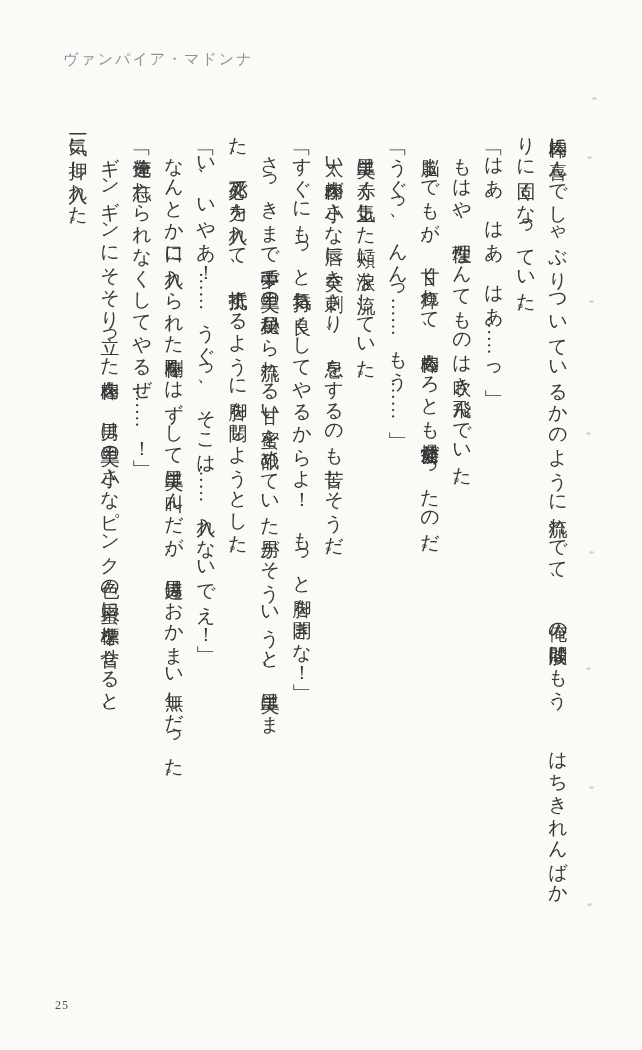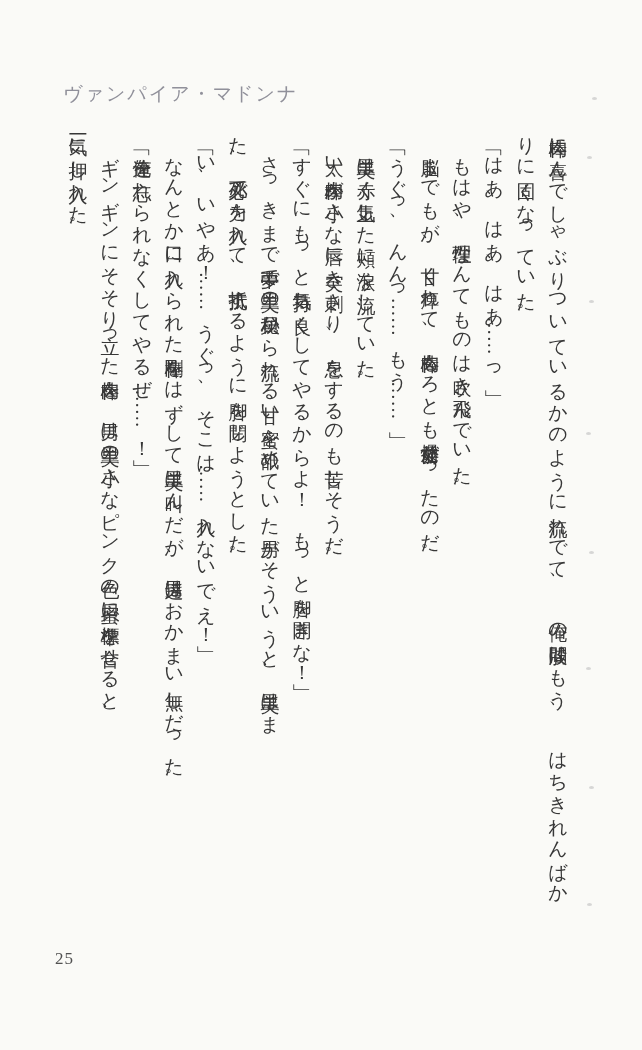--- a/index.html
+++ b/index.html
@@ -15,25 +15,24 @@
     font-family: "Liberation Serif", "DejaVu Serif", serif;
   }
   .book-page {
     position: absolute;
     inset: 0;
   }
   .running-header {
     position: absolute;
     left: 63px;
     top: 50px;
-    font-size: 19px;
+    font-size: 15px;
     letter-spacing: 2px;
     color: #90909a;
     white-space: nowrap;
-    margin-top: 31px;
   }
   .text-body {
     position: absolute;
     top: 124px;
     right: 68px;
     width: 512px;
     height: 835px;
     writing-mode: vertical-rl;
     text-orientation: mixed;
     color: #373737;
@@ -42,22 +41,22 @@
   .text-body p.text-column {
     margin: 0;
     padding: 0;
     line-height: 32px;
     letter-spacing: 0.5px;
     white-space: nowrap;
   }
   .page-number {
     position: absolute;
     left: 55px;
-    top: 949px;
-    font-size: 17px;
+    top: 998px;
+    font-size: 12px;
     letter-spacing: 1px;
     color: #515151;
   }
   .speck {
     position: absolute;
     width: 5px;
     height: 3px;
     border-radius: 50%;
     background: #c3c3c3;
     opacity: 0.65;

